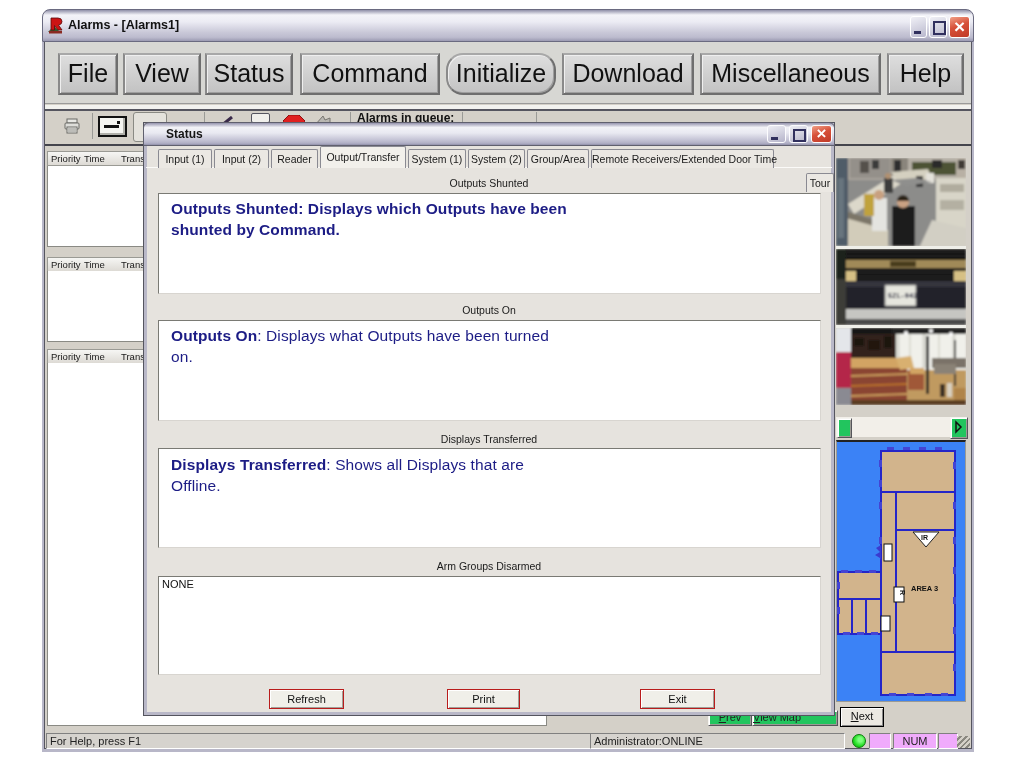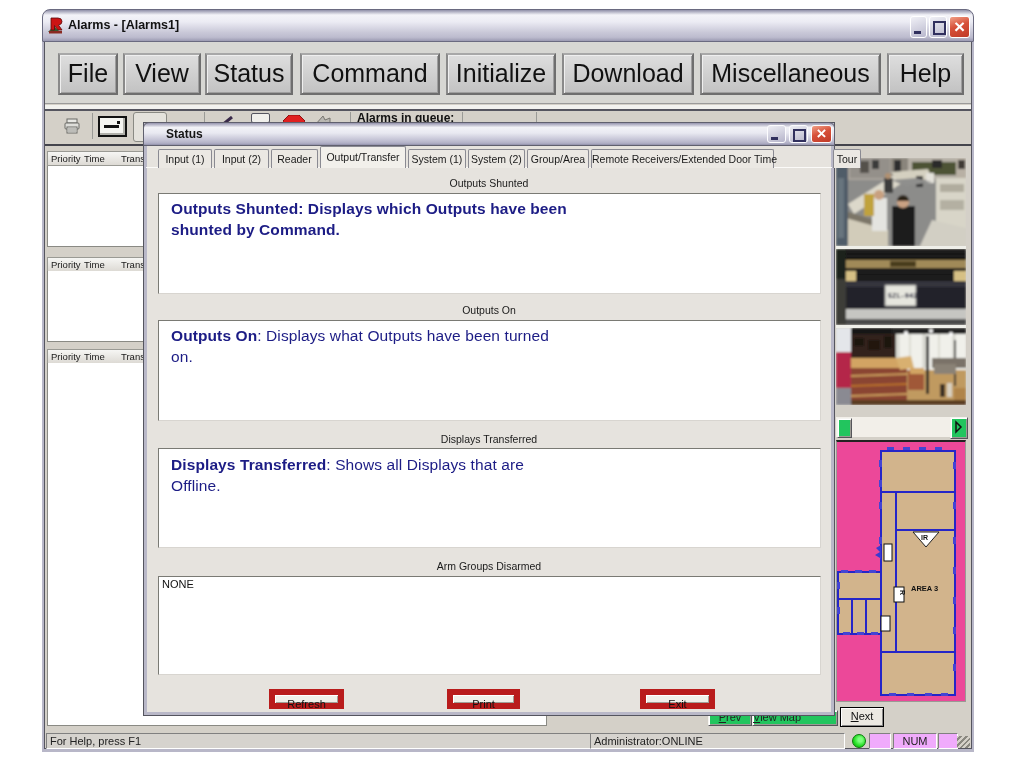--- a/index.html
+++ b/index.html
@@ -47,21 +47,21 @@
 .mbtn{position:absolute;top:53px;height:42px;box-sizing:border-box;
  background:linear-gradient(180deg,#dedede,#c2c2c2);
  border:2px solid;border-color:#a8a8a8 #6e6e6e #6e6e6e #8a8a8a;
  box-shadow:inset 1px 1px 0 #efefef, inset -1px -1px 0 #9e9e9e;
  font-size:25px;color:#111;text-align:center;line-height:37px;}
 </style>
 <div class="mbtn" style="left:58px;width:60px;">File</div>
 <div class="mbtn" style="left:123px;width:78px;">View</div>
 <div class="mbtn" style="left:205px;width:88px;">Status</div>
 <div class="mbtn" style="left:300px;width:140px;">Command</div>
-<div class="mbtn" style="left:446px;width:110px;">Initialize</div>
+<div class="mbtn" style="left:446px;width:110px;border-radius:17px;">Initialize</div>
 <div class="mbtn" style="left:562px;width:132px;">Download</div>
 <div class="mbtn" style="left:700px;width:181px;">Miscellaneous</div>
 <div class="mbtn" style="left:887px;width:77px;">Help</div>
 
 <div class="abs" style="left:45px;top:105px;width:926px;height:4px;background:#f2f2ef;"></div>
 <div class="abs" style="left:45px;top:109px;width:926px;height:37px;background:#d4d0c8;border-top:2px solid #55555f;border-bottom:2px solid #44444c;box-sizing:border-box;"></div>
 
 <div class="abs" style="left:64px;top:118px;width:16px;height:16px;">
 <svg width="16" height="16">
       <g fill="none" stroke="#6a6a66" stroke-width="1">
@@ -240,21 +240,21 @@
     </svg></div>
 
 <div class="abs" style="left:836px;top:417px;width:130px;height:20px;background:#f2efe9;"></div>
 <div class="abs btn3d" style="left:837px;top:418px;width:13px;height:18px;"></div>
 <div class="abs btn3d" style="left:950px;top:417px;width:16px;height:20px;">
 <svg width="14" height="18" style="position:absolute;left:0;top:0;">
       <polygon points="5,4 10,9 5,14" fill="none" stroke="#111" stroke-width="1.5"></polygon>
     </svg>
   </div>
 
-<div class="abs" style="left:836px;top:440px;width:130px;height:262px;background:#ec4899;border:1px solid #9a9a94;border-top:2px solid #222;box-sizing:border-box;">
+<div class="abs" style="left:836px;top:440px;width:130px;height:262px;background:#3b82f6;border:1px solid #9a9a94;border-top:2px solid #222;box-sizing:border-box;">
 <svg width="130" height="260" style="position:absolute;left:0;top:0;">
 <g stroke="#2525c8" stroke-width="2" fill="#d2b48c">
 <rect x="44" y="9" width="74" height="41"></rect>
 <rect x="1" y="130" width="43" height="62"></rect>
 <rect x="44" y="50" width="74" height="160"></rect>
 <rect x="44" y="210" width="74" height="43"></rect>
 </g>
 <g stroke="#2525c8" stroke-width="2">
 <line x1="59" y1="50" x2="59" y2="210"></line>
 <line x1="59" y1="88" x2="118" y2="88"></line>
@@ -325,21 +325,21 @@
 
 <style>
 .tab{position:absolute;top:149px;height:19px;box-sizing:border-box;background:#ebe8e3;
  border:1px solid #8a8a92;border-bottom:none;border-radius:2px 2px 0 0;
  font-size:10.5px;color:#1a1a1a;text-align:center;line-height:18px;white-space:nowrap;}
 .dlab{position:absolute;left:149px;width:680px;text-align:center;font-size:10.5px;color:#1a1a1a;}
 .dbox{position:absolute;left:158px;width:663px;background:#fff;box-sizing:border-box;
  border:1px solid;border-color:#7a7a74 #d8d5d0 #d8d5d0 #7a7a74;}
 .dtxt{position:absolute;left:171px;width:600px;font-size:15.5px;letter-spacing:0.1px;color:#1c1c85;line-height:20.5px;}
 .dbtn{position:absolute;top:689px;height:20px;box-sizing:border-box;background:#f0efe9;
- border:6px solid #b91c1c;box-shadow:inset 1px 1px 0 #fff, inset -1px -1px 0 #a0a098;
+ border:1px solid #b91c1c;box-shadow:inset 1px 1px 0 #fff, inset -1px -1px 0 #a0a098;
  font-size:11px;color:#111;text-align:center;line-height:18px;}
 </style>
 
 <div class="abs" style="left:143px;top:122px;width:692px;height:594px;background:#e6e3de;
  border:1px solid #55555f;box-shadow:inset 0 0 0 3px #b9b8c8;box-sizing:border-box;"></div>
 
 <div class="abs" style="left:143px;top:122px;width:692px;height:24px;border-radius:6px 6px 0 0;
  background:linear-gradient(180deg,#9593ad 0%,#f2f2f7 20%,#e9e9f1 45%,#c3c2d4 78%,#b0afc5 92%,#908fa9 100%);
  border:1px solid #60606e;box-sizing:border-box;"></div>
 <div class="abs" style="left:166px;top:127px;font-size:12px;font-weight:bold;color:#151515;">Status</div>
@@ -356,21 +356,21 @@
  color:#fff;font-size:17px;font-weight:bold;text-align:center;line-height:15px;">×</div>
 
 <div class="abs" style="left:146px;top:167px;width:686px;height:1px;background:#fbfaf8;"></div>
 <div class="tab" style="left:158px;width:54px;">Input (1)</div>
 <div class="tab" style="left:214px;width:55px;">Input (2)</div>
 <div class="tab" style="left:271px;width:47px;">Reader</div>
 <div class="tab" style="left:408px;width:58px;">System (1)</div>
 <div class="tab" style="left:468px;width:57px;">System (2)</div>
 <div class="tab" style="left:527px;width:62px;">Group/Area</div>
 <div class="tab" style="left:591px;width:183px;">Remote Receivers/Extended Door Time</div>
-<div class="tab" style="left:833px;width:28px;font-size:10.5px;">Tour</div>
+<div class="tab" style="left:806px;width:28px;font-size:10.5px;margin-top:24px;">Tour</div>
 <div class="tab" style="left:320px;top:146px;width:86px;height:22px;background:#f2f0eb;line-height:21px;">Output/Transfer</div>
 
 <div class="dlab" style="top:177px;">Outputs Shunted</div>
 <div class="dbox" style="top:193px;height:101px;"></div>
 <div class="dtxt" style="top:199px;font-weight:bold;">Outputs Shunted: Displays which Outputs have been<br>shunted by Command.</div>
 
 <div class="dlab" style="top:304px;">Outputs On</div>
 <div class="dbox" style="top:320px;height:101px;"></div>
 <div class="dtxt" style="top:326px;"><b>Outputs On</b>: Displays what Outputs have been turned<br>on.</div>
 

